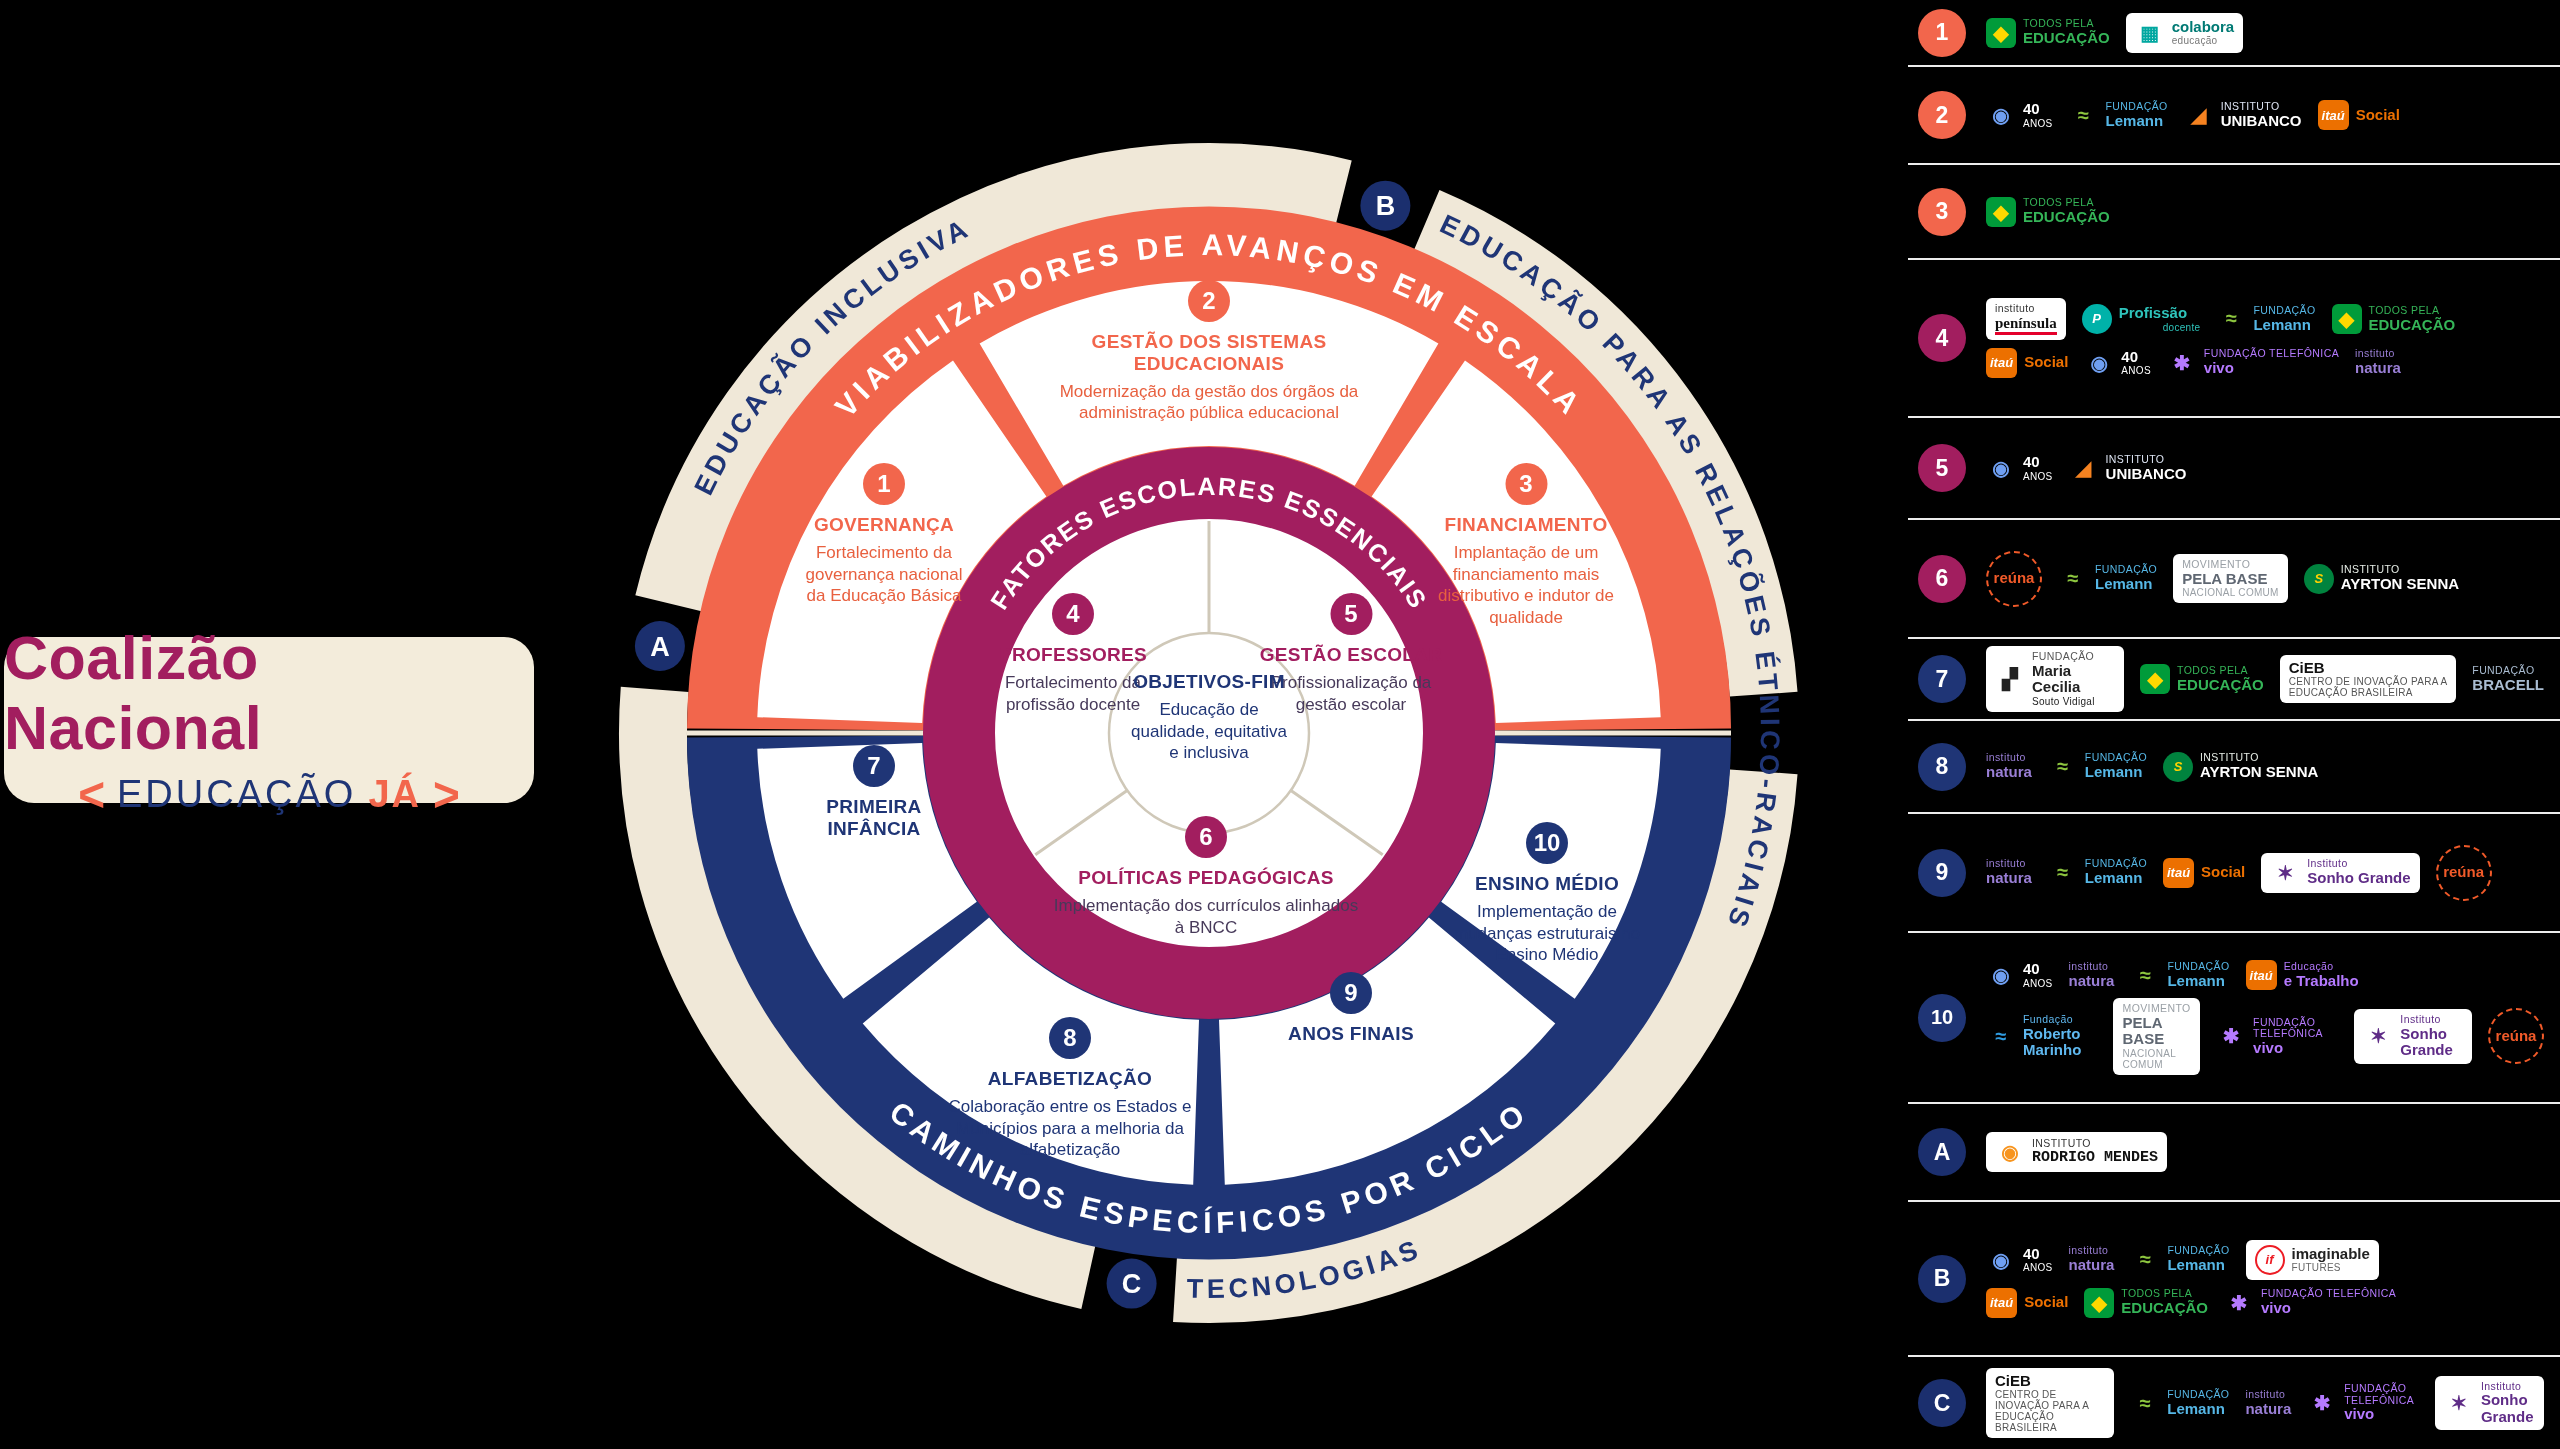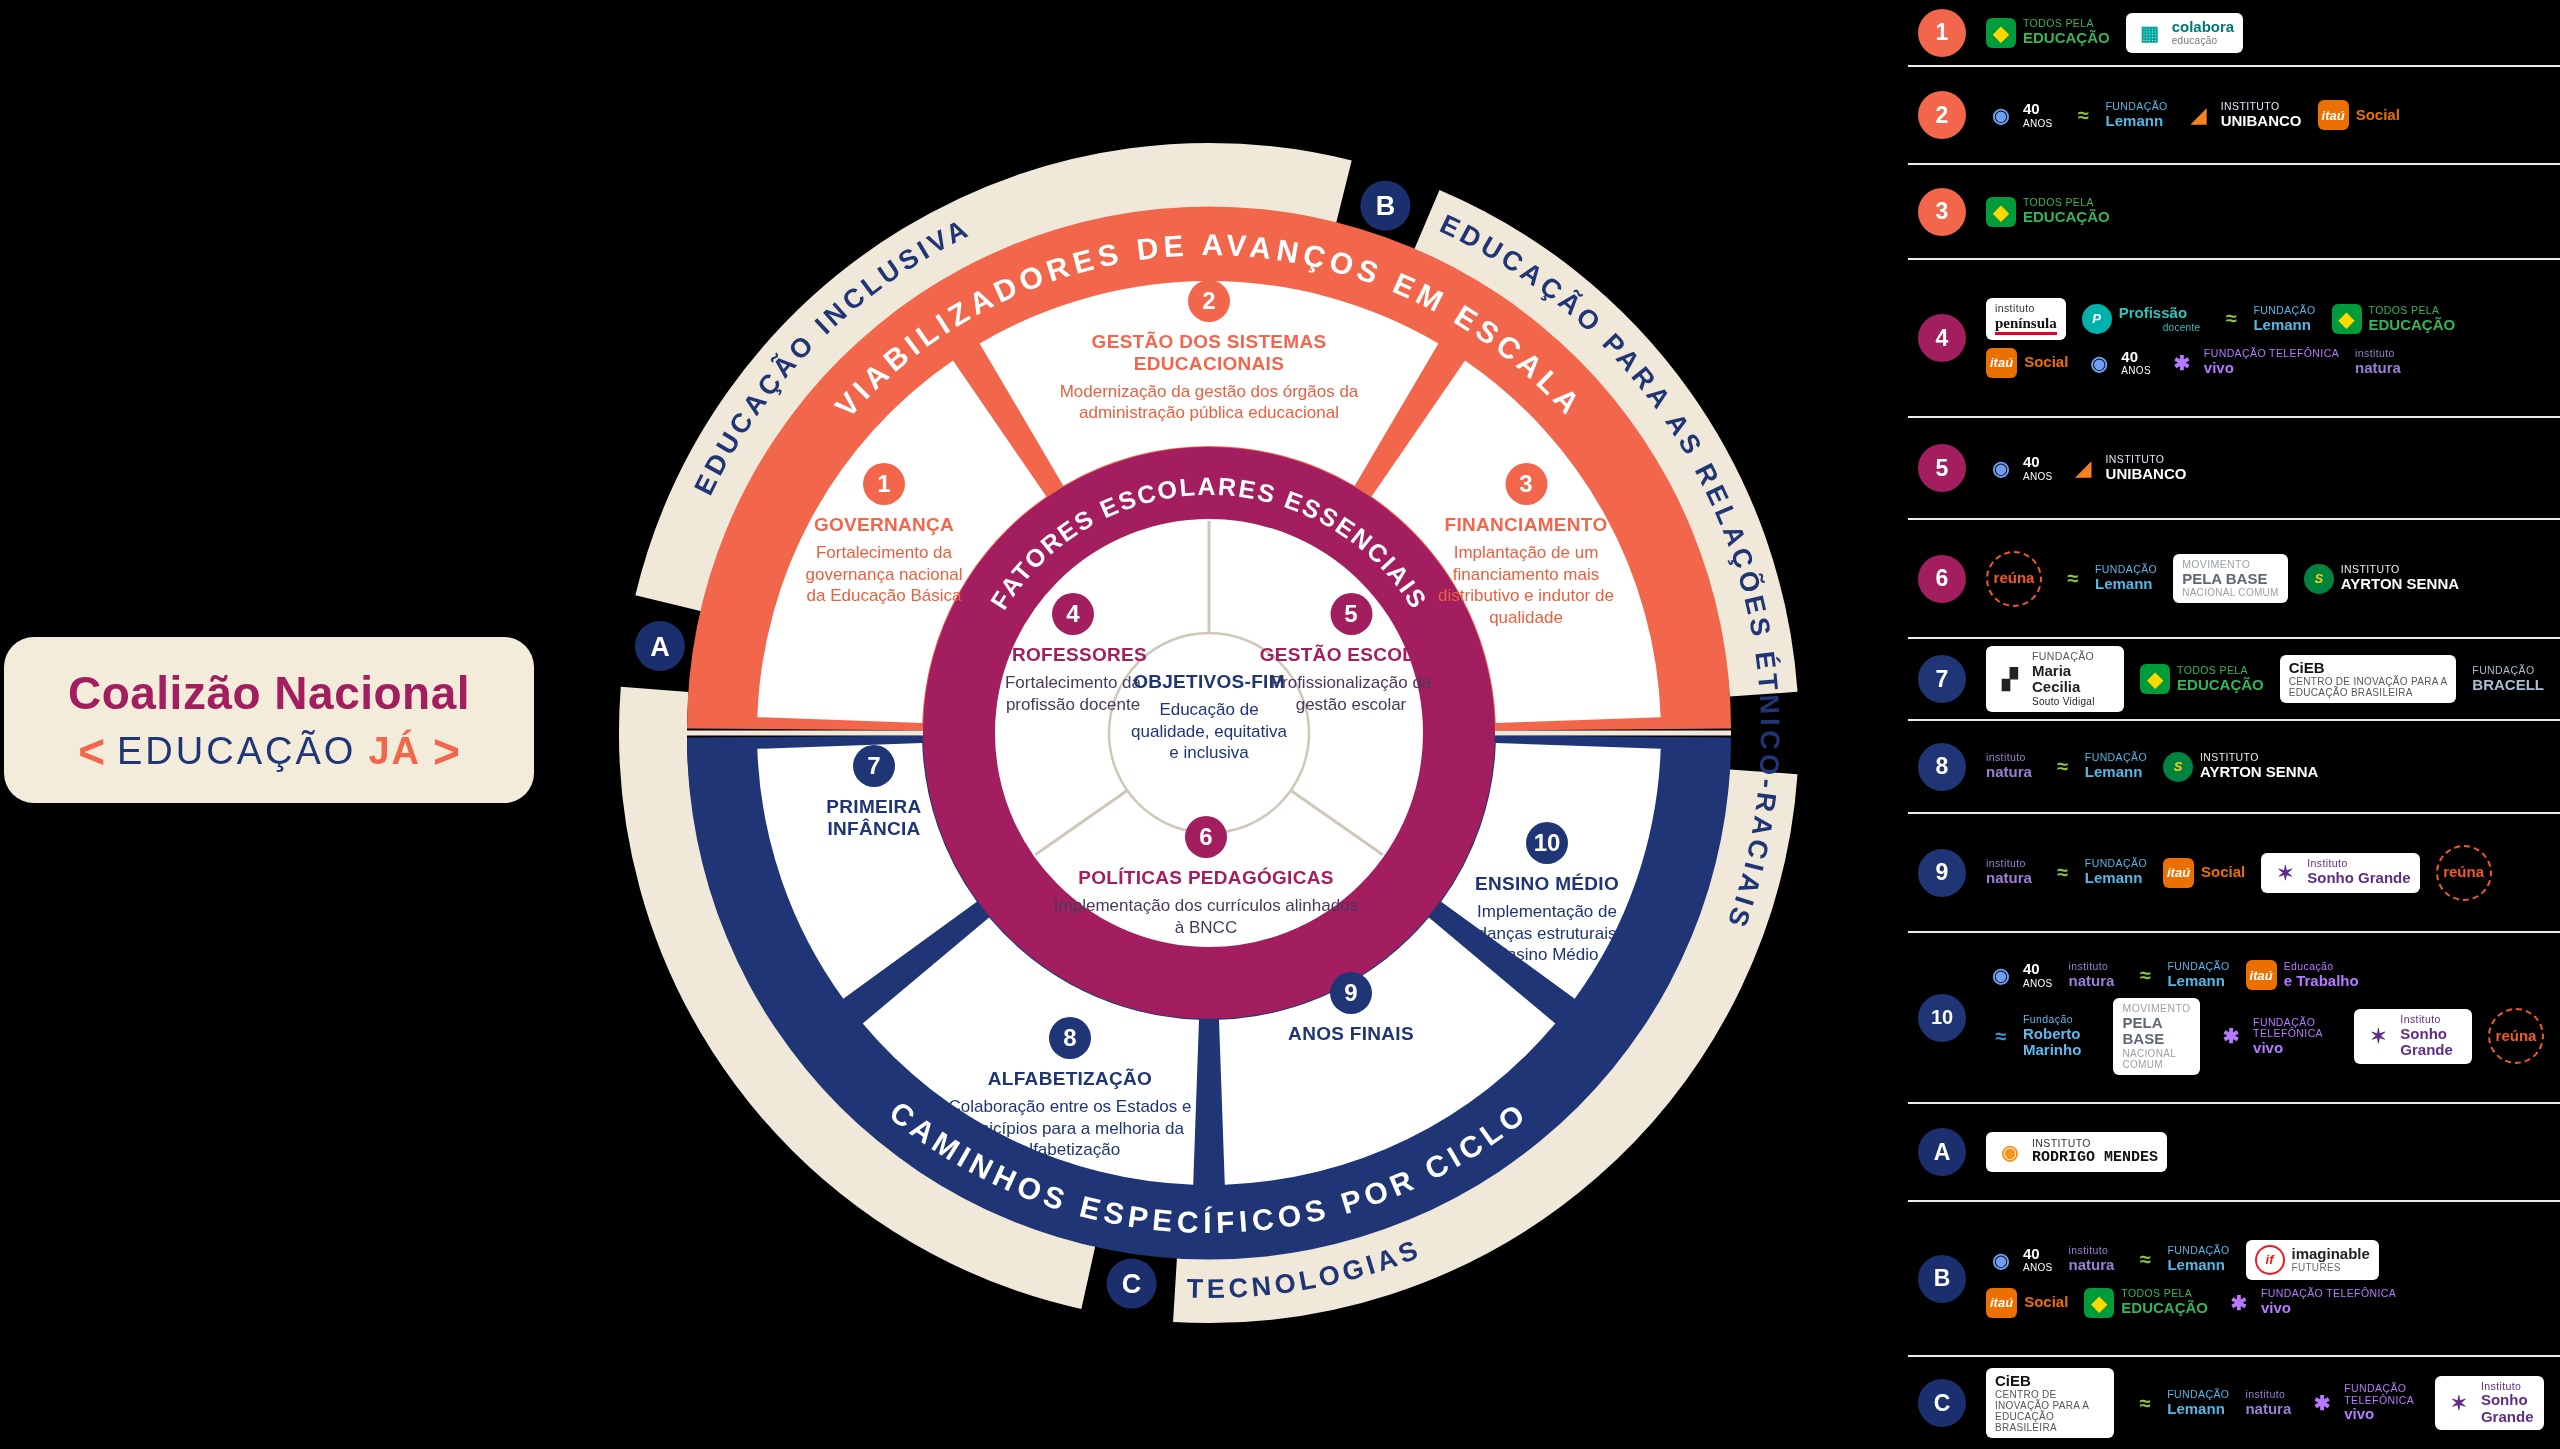--- a/index.html
+++ b/index.html
@@ -2,21 +2,21 @@
 <html><head>
 <meta charset="utf-8">
 <style>
   html,body{margin:0;padding:0}
   body{width:2560px;height:1449px;background:#000;position:relative;overflow:hidden;
        font-family:"Liberation Sans",sans-serif;}
 
   
   .title-card{position:absolute;left:4px;top:637px;width:530px;height:166px;background:#F3ECDB;
               border-radius:30px;display:flex;flex-direction:column;align-items:center;justify-content:center;gap:8px}
-  .tc-line1{color:#A21E5F;font-size:46px;font-weight:bold;letter-spacing:.5px}
+  .tc-line1{color:#A21E5F;font-size:61px;font-weight:bold;letter-spacing:.5px}
   .tc-line2{display:flex;align-items:center;gap:12px;font-size:38px;line-height:1}
   .chev{color:#F2664C;font-weight:bold;font-size:46px;transform:scaleY(1.05)}
   .edu{color:#1F3576;letter-spacing:3px}
   .ja{color:#F2664C;font-weight:bold;letter-spacing:2px}
 
   
   .wheel{position:absolute;left:609px;top:133px;width:1200px;height:1200px}
   .wheel svg{position:absolute;left:0;top:0;width:1200px;height:1200px}
   .ring-text{font-family:"Liberation Sans",sans-serif;font-weight:bold;text-anchor:middle}
   .t-band{font-size:30px;letter-spacing:5px;fill:#fff}

